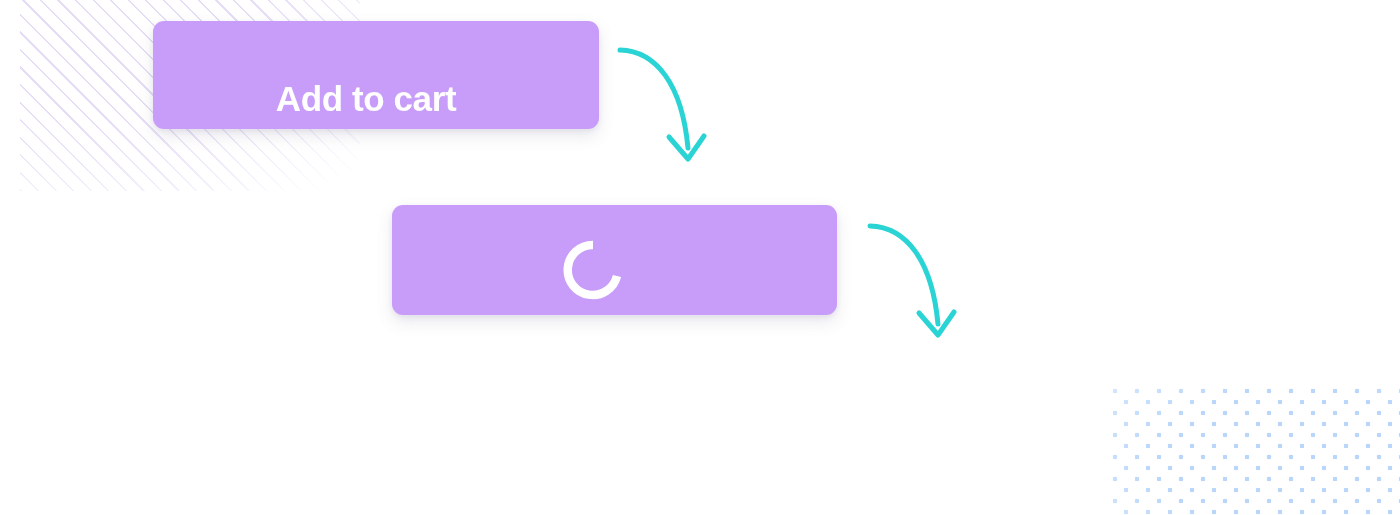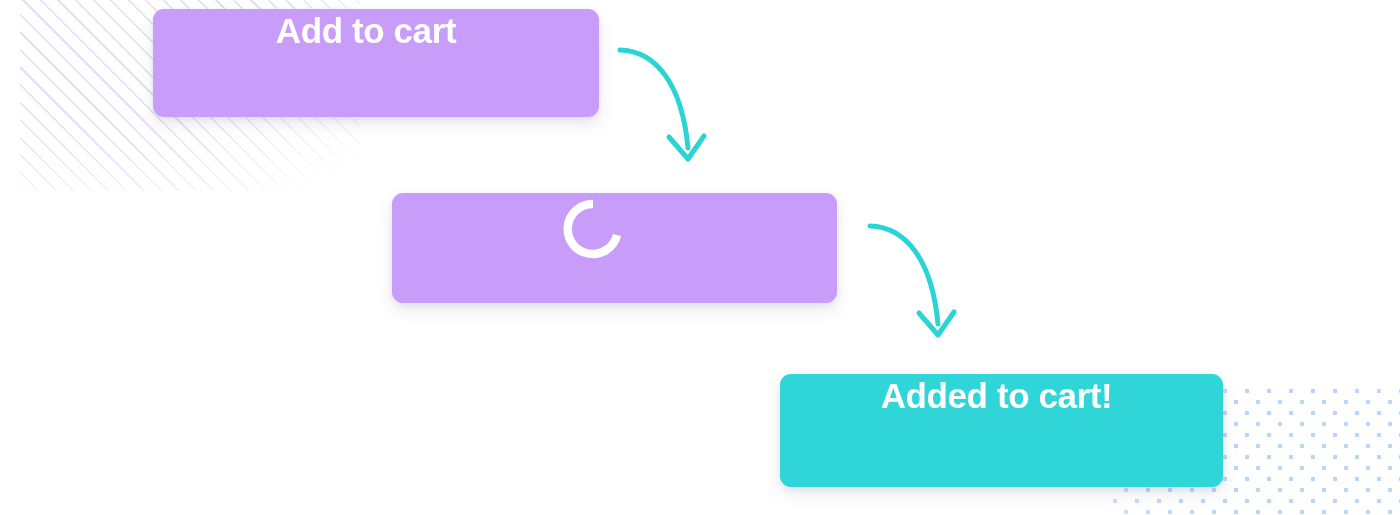--- a/index.html
+++ b/index.html
@@ -56,32 +56,33 @@
         rgba(0,0,0,1) 42%, rgba(0,0,0,0.6) 72%, rgba(0,0,0,0) 97%);
     mask-image: radial-gradient(ellipse 110% 125% at 62% 52%,
         rgba(0,0,0,1) 42%, rgba(0,0,0,0.6) 72%, rgba(0,0,0,0) 97%);
     pointer-events: none;
   }
 
   
   .btn {
     position: absolute;
     display: flex;
-    align-items: flex-start;
+    align-items: flex-end;
     justify-content: center;
     border: none;
     border-radius: 11px;
     box-sizing: border-box;
     box-shadow: 0 7px 16px rgba(120,110,150,0.16),
                 0 2px 5px rgba(120,110,150,0.10);
     font-family: "Liberation Sans", sans-serif;
     font-weight: bold;
     color: #ffffff;
     cursor: pointer;
-    padding: 4px;
+    padding: 13px;
+    margin-top: 12px;
   }
 
   .btn-label {
     font-size: 35px;
     font-weight: bold;
     letter-spacing: -0.4px;
     line-height: 1;
     color: #ffffff;
     white-space: nowrap;
   }
@@ -159,17 +160,14 @@
                  A 25 25 0 1 0 56 38" fill="none" stroke="#ffffff" stroke-width="8.5" stroke-linecap="butt"></path>
       </svg>
     </span>
   </button>
 
   <svg class="arrow" id="arrow-2" viewBox="0 0 100 130">
     <path d="M 4 6 C 40 7 66 40 72 104" fill="none" stroke="#2bd4d4" stroke-width="5" stroke-linecap="round"></path>
     <path d="M 53 93 L 72 115 L 88 92" fill="none" stroke="#2bd4d4" stroke-width="5" stroke-linecap="round" stroke-linejoin="round"></path>
   </svg>
 
-  <button class="btn" id="btn-success" style="background:#30d5d8;">
-    <span class="btn-label">Added to cart!</span>
-  </button>
 
 </div>
 
 </body></html>

